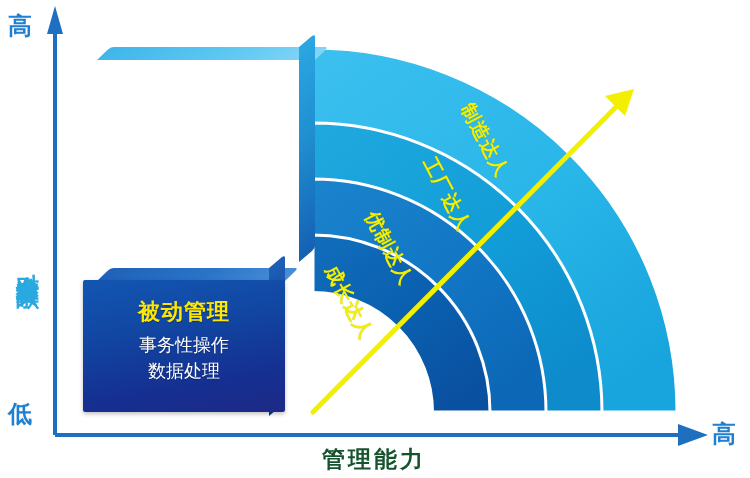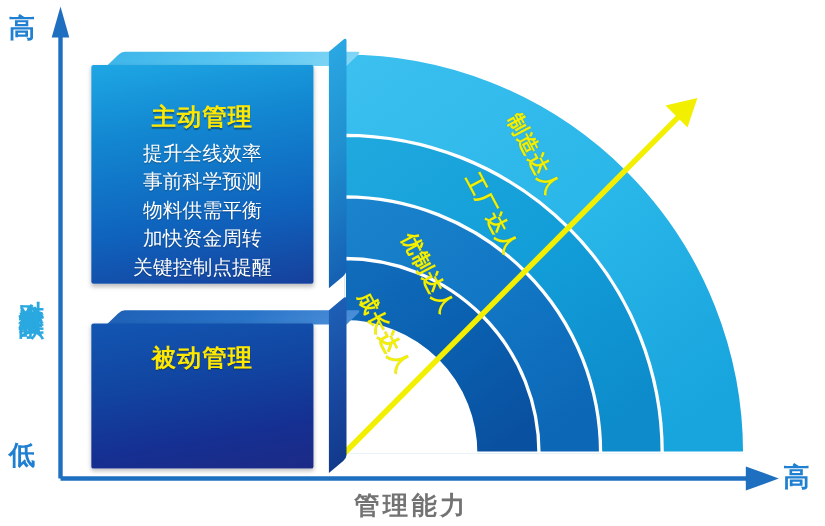--- a/index.html
+++ b/index.html
@@ -25,21 +25,21 @@
   #label-y-axis{
     position:absolute;left:6px;top:128px;width:34px;
     font-size:23px;font-weight:bold;color:#2aa8e0;
     line-height:25px;text-align:center;
     writing-mode:vertical-rl; text-orientation:upright;
     height:268px;
     letter-spacing:2px;
   }
   #label-x-axis{
     position:absolute;left:322px;top:444px;
-    font-size:23px;font-weight:bold;color:#737373;
+    font-size:23px;font-weight:bold;color:#14532d;
     letter-spacing:3px;
   }
 
   
   #arc-svg{position:absolute;left:0;top:0;width:750px;height:478px;}
 
   .arc-label{
     position:absolute;
     color:#f3f000;
     font-weight:bold;
@@ -50,21 +50,21 @@
   }
   #arc-label-0{left:466px;top:92px;transform:rotate(62deg);transform-origin:0 50%;}
   #arc-label-1{left:428px;top:146px;transform:rotate(62deg);transform-origin:0 50%;}
   #arc-label-2{left:370px;top:200px;transform:rotate(62deg);transform-origin:0 50%;}
   #arc-label-3{left:330px;top:254px;transform:rotate(62deg);transform-origin:0 50%;}
 
   
   .box-wrap{position:absolute;}
 
   #box-active{left:83px;top:47px;width:232px;height:215px;}
-  #box-passive{left:83px;top:282px;width:232px;height:148px;}
+  #box-passive{left:83px;top:268px;width:202px;height:148px;}
 
   .box-top{
     position:absolute;left:14px;top:0;right:0;height:13px;
     background:linear-gradient(100deg,#3fb6ea 0%,#5cc7f2 55%,#83d6f6 100%);
     transform:skewX(-46deg);transform-origin:bottom left;
     border-top-left-radius:3px;border-top-right-radius:3px;
   }
   .box-side{
     position:absolute;right:0;top:0;width:16px;height:100%;
     transform:skewY(-40deg);transform-origin:top left;
@@ -157,38 +157,30 @@
   </svg>
 
   <div class="arc-label" id="arc-label-0">制造达人</div>
   <div class="arc-label" id="arc-label-1">工厂达人</div>
   <div class="arc-label" id="arc-label-2">优制达人</div>
   <div class="arc-label" id="arc-label-3">成长达人</div>
 
   <div class="box-wrap" id="box-active">
     <div class="box-top"></div>
     <div class="box-side"></div>
-    <div class="box-face">
-      <div class="box-content">
-        <div class="box-title">主动管理</div>
-        <div class="box-line">提升全线效率</div>
-        <div class="box-line">事前科学预测</div>
-        <div class="box-line">物料供需平衡</div>
-        <div class="box-line">加快资金周转</div>
-        <div class="box-line">关键控制点提醒</div>
-      </div>
-    </div>
   </div>
 
   <div class="box-wrap" id="box-passive">
     <div class="box-top" style="background:linear-gradient(100deg,#1f62b8 0%,#2a74c8 55%,#4a8ed8 100%);"></div>
     <div class="box-side"></div>
     <div class="box-face">
       <div class="box-content">
         <div class="box-title">被动管理</div>
+        <div class="box-line">事务性操作</div>
+        <div class="box-line">数据处理</div>
       </div>
     </div>
   </div>
 
   <svg class="axis-svg" viewBox="0 0 750 478">
 
     <line x1="55" y1="24" x2="55" y2="435" stroke="#1f6fc0" stroke-width="4"></line>
     <polygon points="55,6 47,34 63,34" fill="#1f6fc0"></polygon>
 
     <line x1="55" y1="435" x2="690" y2="435" stroke="#1f6fc0" stroke-width="4"></line>

